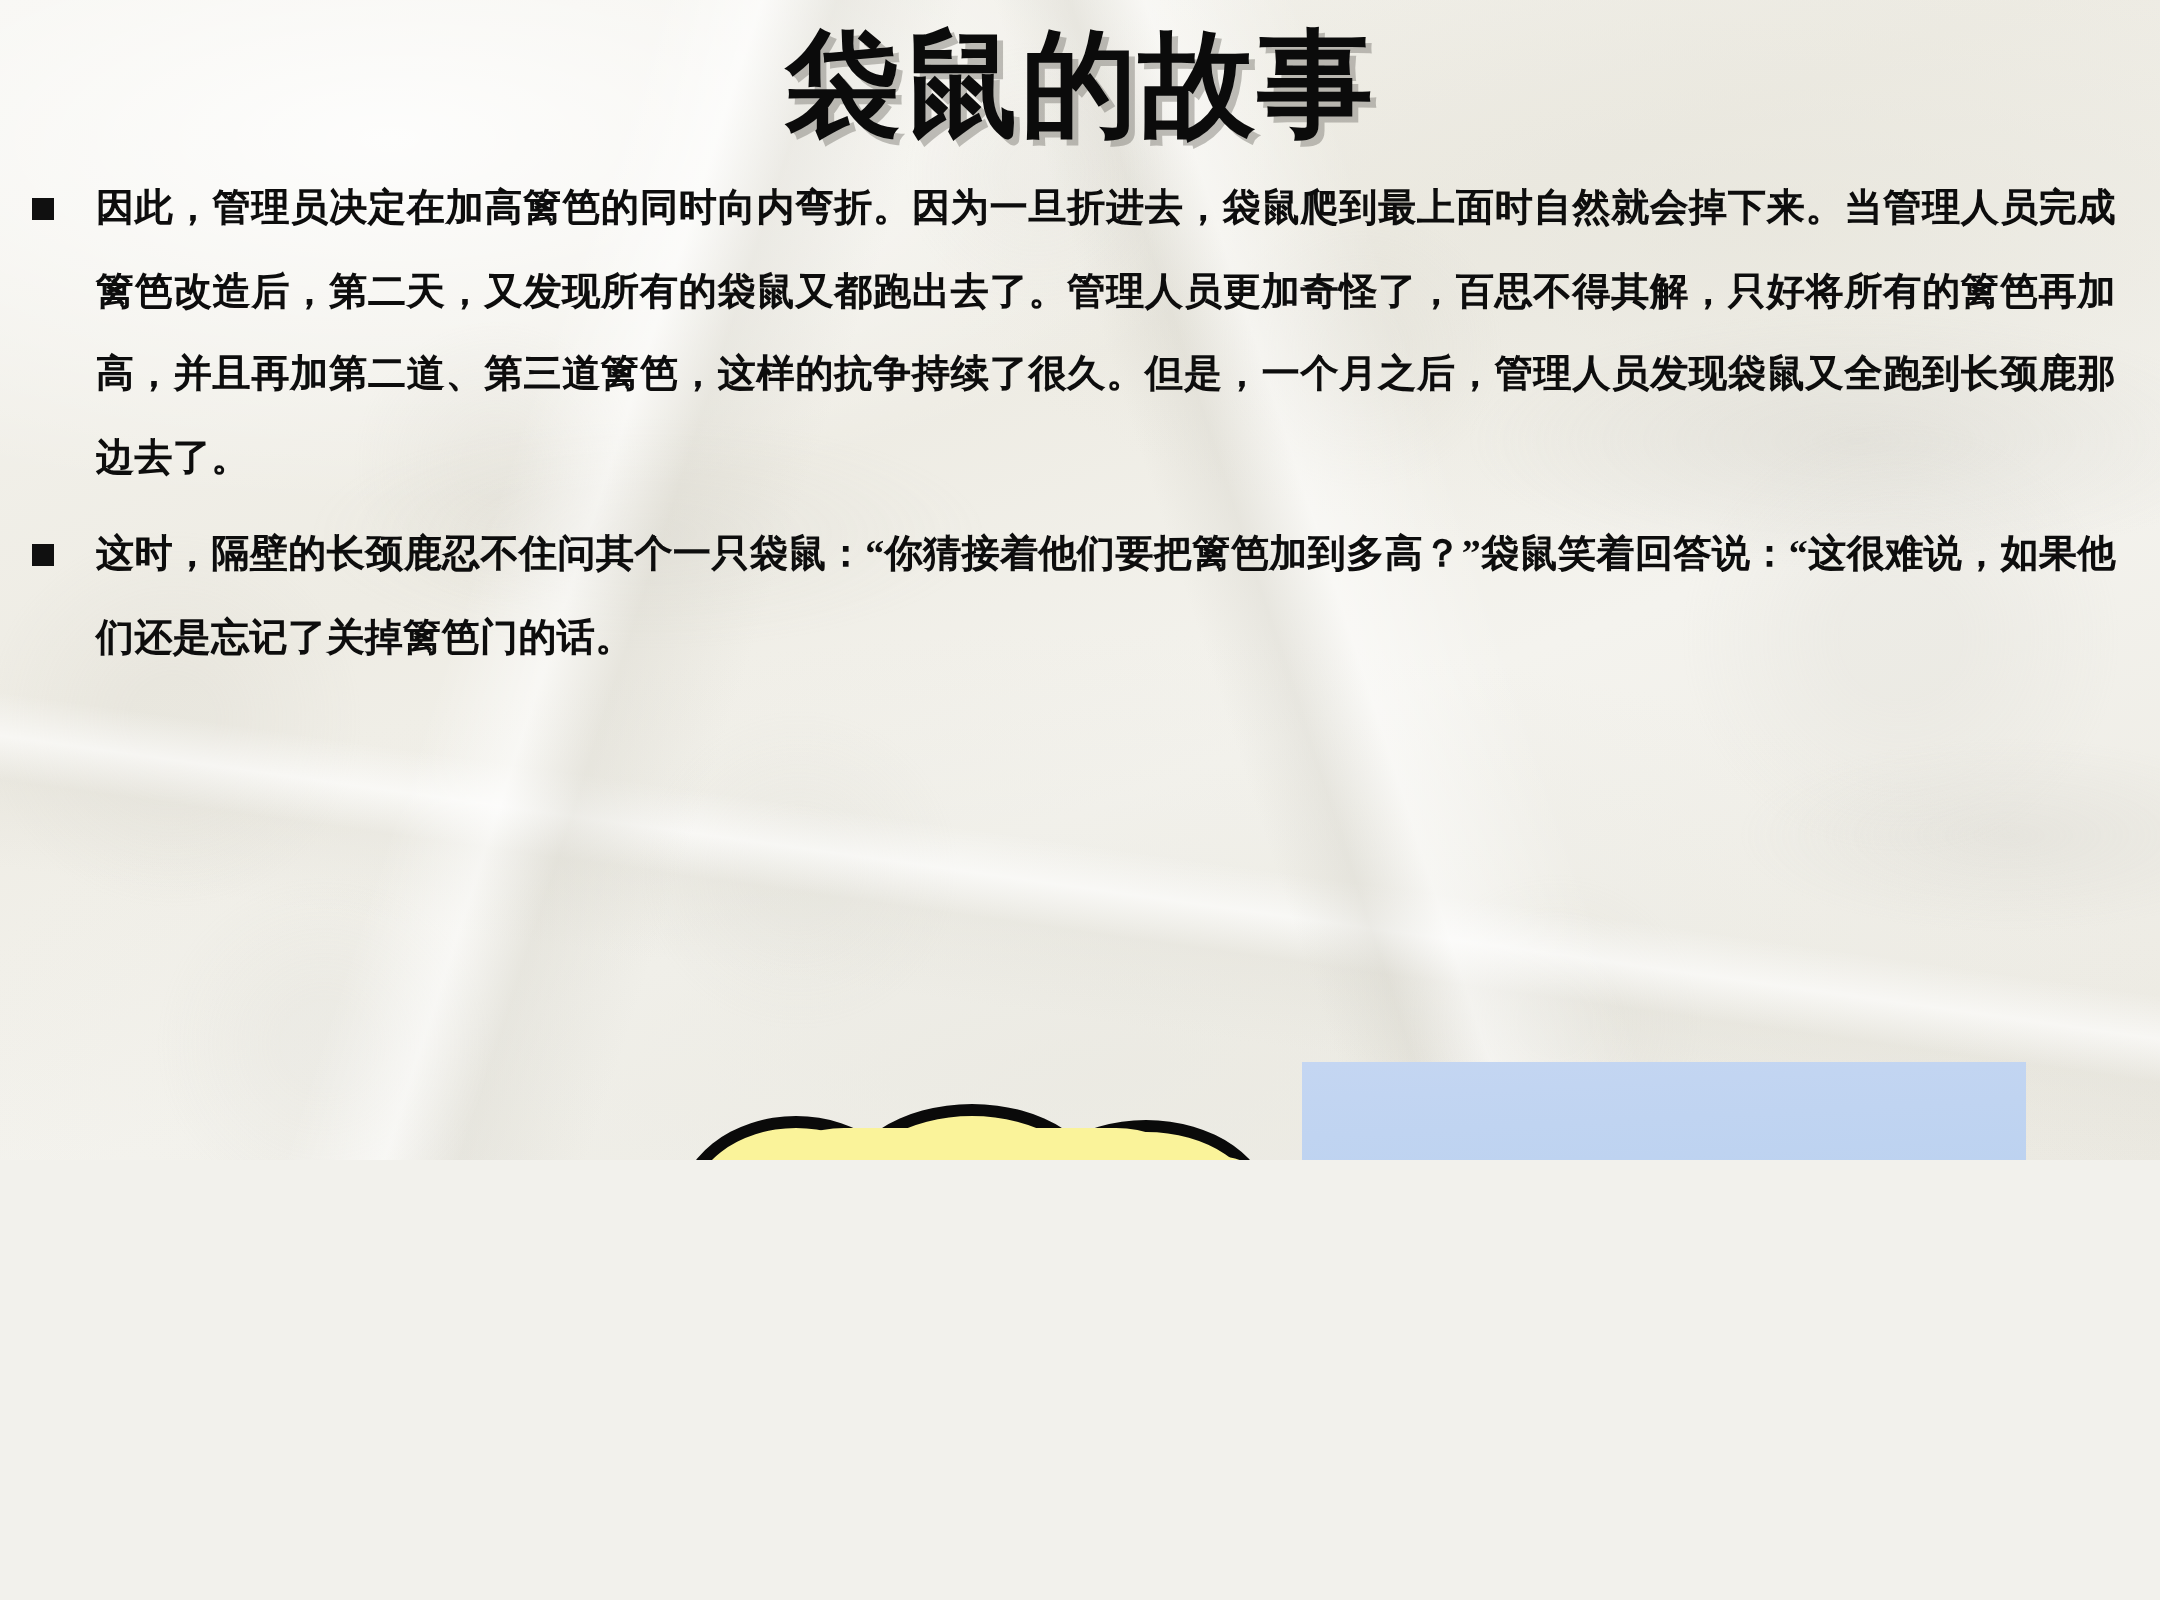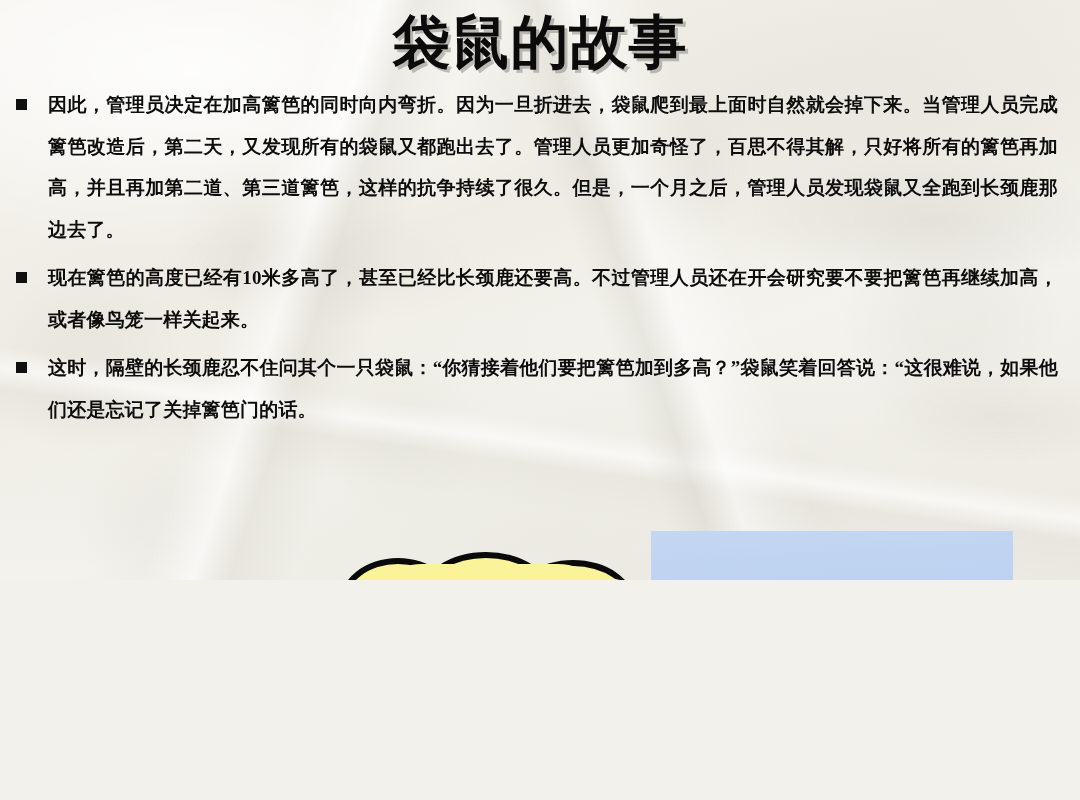--- a/index.html
+++ b/index.html
@@ -289,24 +289,20 @@
 
   <div id="title">袋鼠的故事</div>
 
   <div id="body">
 
     <div class="bullet-row">
       <span class="bullet-mark"></span>
       <div class="bullet-text">因此，管理员决定在加高篱笆的同时向内弯折。因为一旦折进去，袋鼠爬到最上面时自然就会掉下来。当管理人员完成篱笆改造后，第二天，又发现所有的袋鼠又都跑出去了。管理人员更加奇怪了，百思不得其解，只好将所有的篱笆再加高，并且再加第二道、第三道篱笆，这样的抗争持续了很久。但是，一个月之后，管理人员发现袋鼠又全跑到长颈鹿那边去了。</div>
     </div>
 
-    <div class="bullet-row">
-      <span class="bullet-mark"></span>
-      <div class="bullet-text">现在篱笆的高度已经有10米多高了，甚至已经比长颈鹿还要高。不过管理人员还在开会研究要不要把篱笆再继续加高，或者像鸟笼一样关起来。</div>
-    </div>
 
     <div class="bullet-row">
       <span class="bullet-mark"></span>
       <div class="bullet-text">这时，隔壁的长颈鹿忍不住问其个一只袋鼠：“你猜接着他们要把篱笆加到多高？”袋鼠笑着回答说：“这很难说，如果他们还是忘记了关掉篱笆门的话。</div>
     </div>
 
   </div>
 
   <div id="photo">
     <div class="sky"></div>

